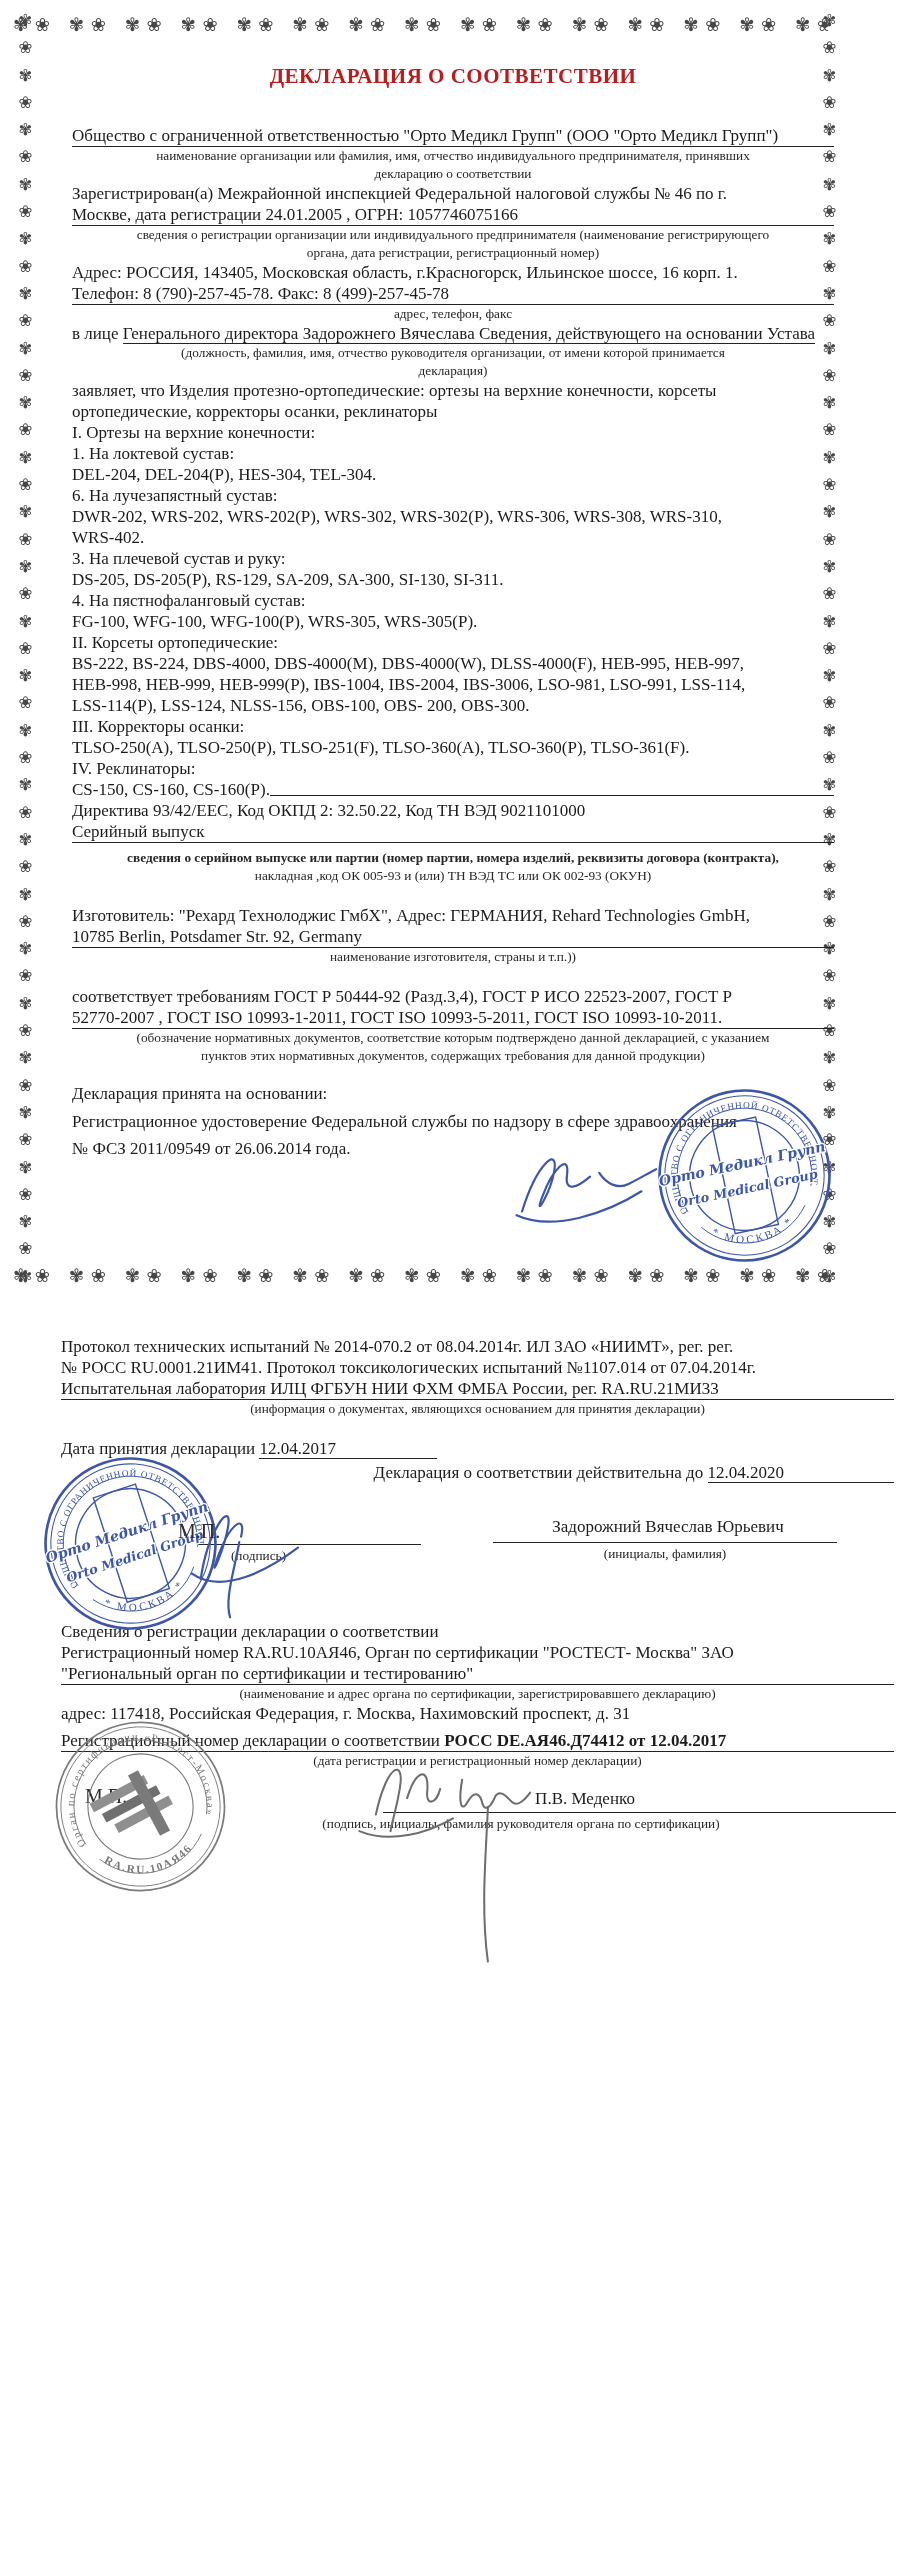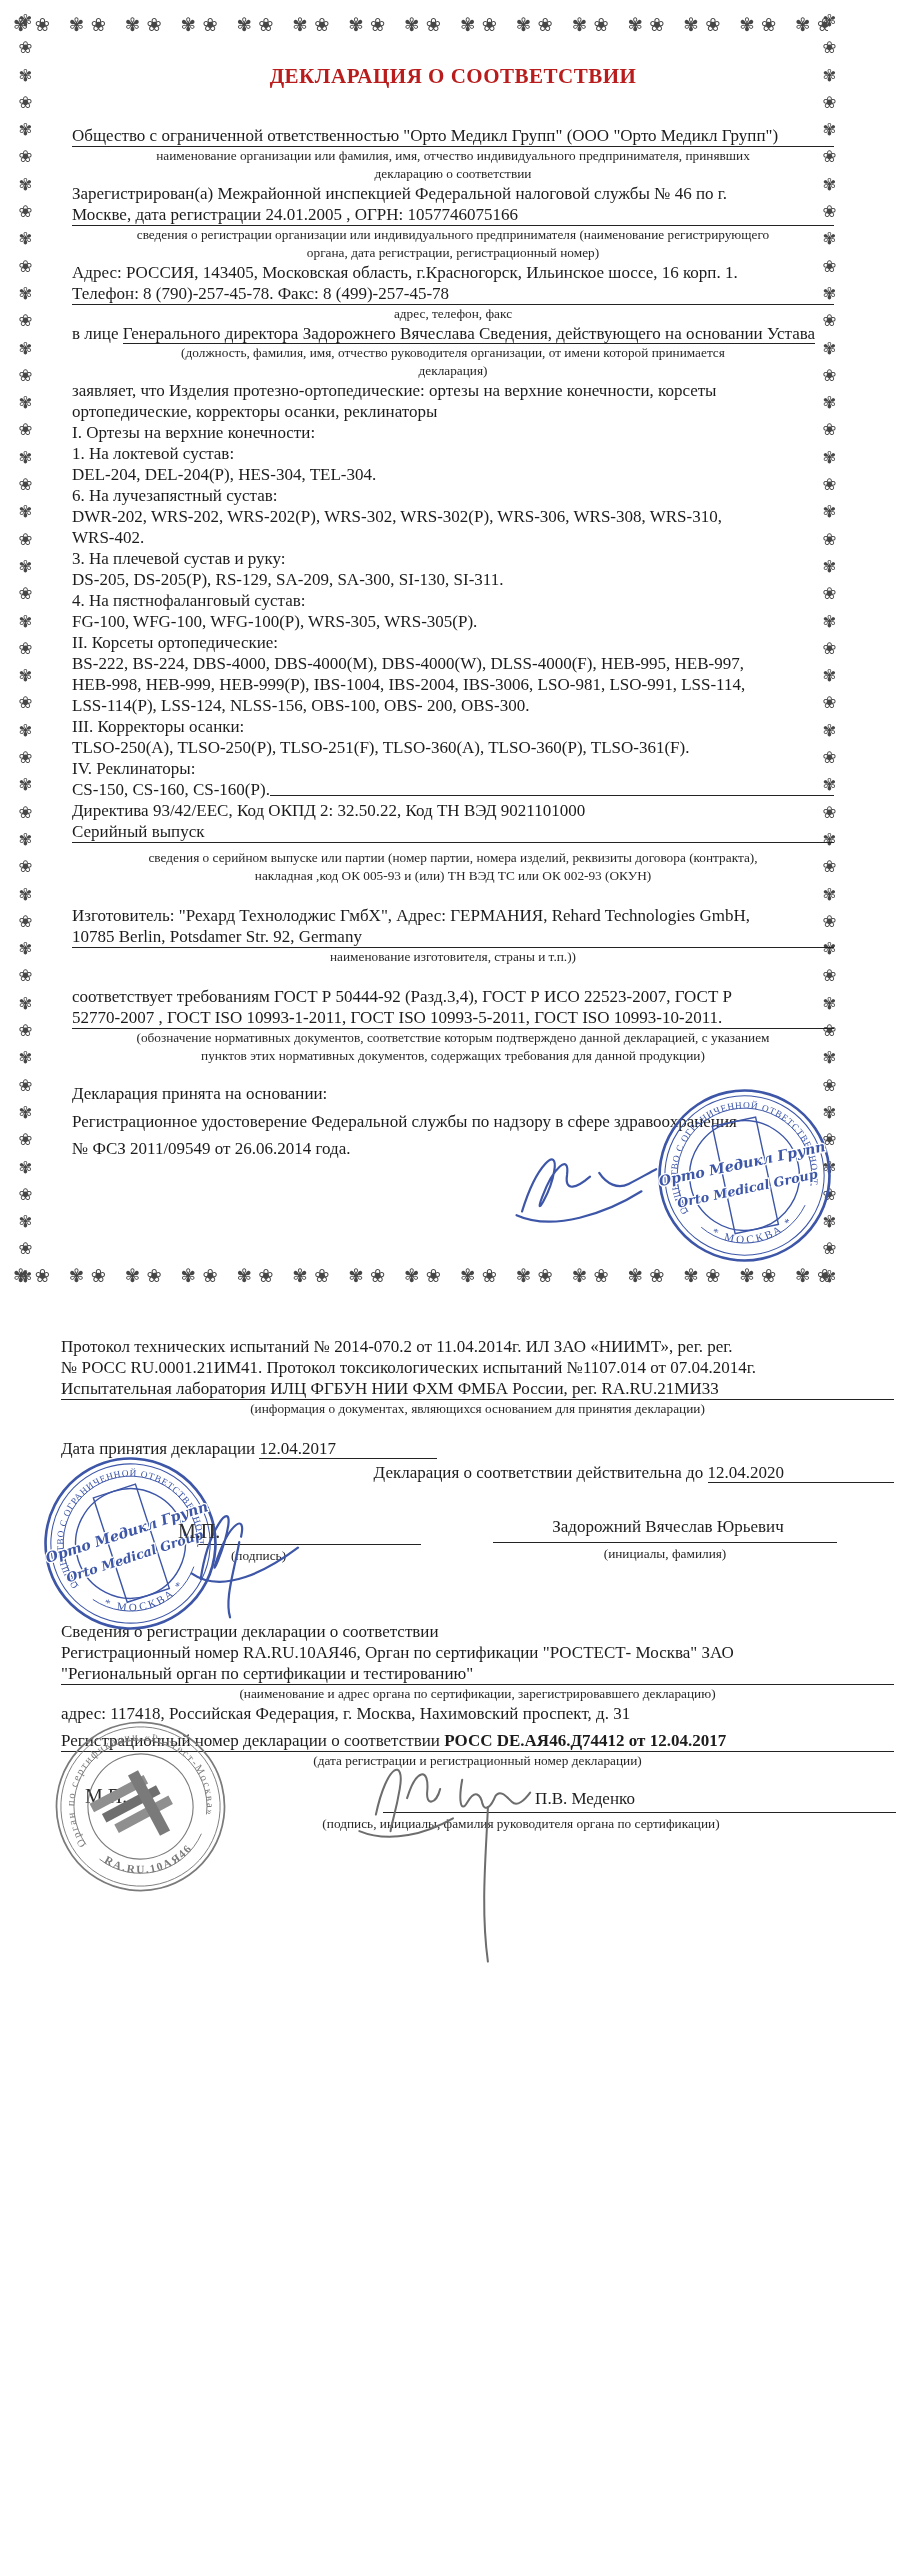--- a/index.html
+++ b/index.html
@@ -78,37 +78,37 @@
       <div class="line main">II. Корсеты ортопедические:</div>
       <div class="line main">BS-222, BS-224, DBS-4000, DBS-4000(M), DBS-4000(W), DLSS-4000(F), HEB-995, HEB-997,</div>
       <div class="line main">HEB-998, HEB-999, HEB-999(P), IBS-1004, IBS-2004, IBS-3006, LSO-981, LSO-991, LSS-114,</div>
       <div class="line main">LSS-114(P), LSS-124, NLSS-156, OBS-100, OBS- 200, OBS-300.</div>
       <div class="line main">III. Корректоры осанки:</div>
       <div class="line main">TLSO-250(A), TLSO-250(P), TLSO-251(F), TLSO-360(A), TLSO-360(P), TLSO-361(F).</div>
       <div class="line main">IV. Реклинаторы:</div>
       <div class="line main fillrow">CS-150, CS-160, CS-160(P).<span class="fill"></span></div>
       <div class="line main">Директива 93/42/ЕЕС, Код ОКПД 2:  32.50.22, Код ТН ВЭД 9021101000</div>
       <div class="line main rule">Серийный выпуск</div>
-      <div class="line cap" style="margin-top: 5.5px;">сведения о серийном выпуске или партии (номер партии, номера изделий, реквизиты договора (контракта),</div>
+      <div class="line cap" style="margin-top: 5.5px; font-weight: bold;">сведения о серийном выпуске или партии (номер партии, номера изделий, реквизиты договора (контракта),</div>
       <div class="line cap">накладная ,код ОК 005-93 и (или) ТН ВЭД ТС или ОК 002-93 (ОКУН)</div>
       <div class="line main" style="margin-top: 20px;">Изготовитель: "Рехард Технолоджис ГмбХ", Адрес: ГЕРМАНИЯ, Rehard Technologies GmbH,</div>
       <div class="line main rule">10785 Berlin, Potsdamer Str. 92, Germany</div>
       <div class="line cap">наименование изготовителя, страны и т.п.))</div>
       <div class="line main" style="margin-top: 20px;">соответствует требованиям ГОСТ Р 50444-92 (Разд.3,4), ГОСТ Р ИСО 22523-2007, ГОСТ Р</div>
       <div class="line main rule">52770-2007 , ГОСТ  ISO 10993-1-2011,  ГОСТ ISO 10993-5-2011, ГОСТ  ISO 10993-10-2011.</div>
       <div class="line cap">(обозначение нормативных документов, соответствие которым подтверждено данной декларацией, с указанием</div>
       <div class="line cap">пунктов этих нормативных документов, содержащих требования для данной продукции)</div>
       <div class="line main" style="margin-top: 18.4px;">Декларация принята на основании:</div>
       <div class="line main" style="margin-top: 7.4px;">Регистрационное удостоверение Федеральной службы по надзору в сфере здравоохранения</div>
       <div class="line main" style="margin-top: 5.5px;">№ ФСЗ 2011/09549 от 26.06.2014 года.</div>
     </div>
 </div>
 
 <div class="lower-content">
-    <div class="line main">Протокол  технических испытаний № 2014-070.2 от 11.04.2014г. ИЛ ЗАО «НИИМТ», рег. рег.</div>
+    <div class="line main">Протокол  технических испытаний № 2014-070.2 от 08.04.2014г. ИЛ ЗАО «НИИМТ», рег. рег.</div>
     <div class="line main">№ РОСС RU.0001.21ИМ41. Протокол токсикологических испытаний №1107.014 от 07.04.2014г.</div>
     <div class="line main rule">Испытательная лаборатория ИЛЦ ФГБУН НИИ ФХМ ФМБА России, рег. RA.RU.21МИ33</div>
     <div class="line cap">(информация о документах, являющихся основанием для принятия декларации)</div>
     <div class="line main" style="margin-top: 20px;"><span>Дата принятия декларации </span><span class="u" style="padding-right: 101px;">12.04.2017</span></div>
     <div class="line main" style="margin-top: 3px; text-align: right;"><span>Декларация о соответствии действительна до </span><span class="u" style="padding-right: 110px;">12.04.2020</span></div>
     <div class="sigrow1" style="margin-top: 9.2px;">
       <div class="sr1-ruleL"></div>
       <div class="sr1-capL cap">(подпись)</div>
       <div class="sr1-name main">Задорожний Вячеслав Юрьевич</div>
       <div class="sr1-ruleR"></div>

